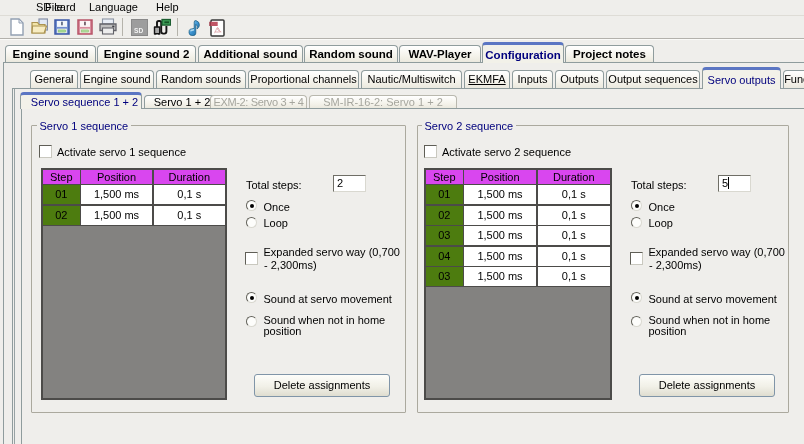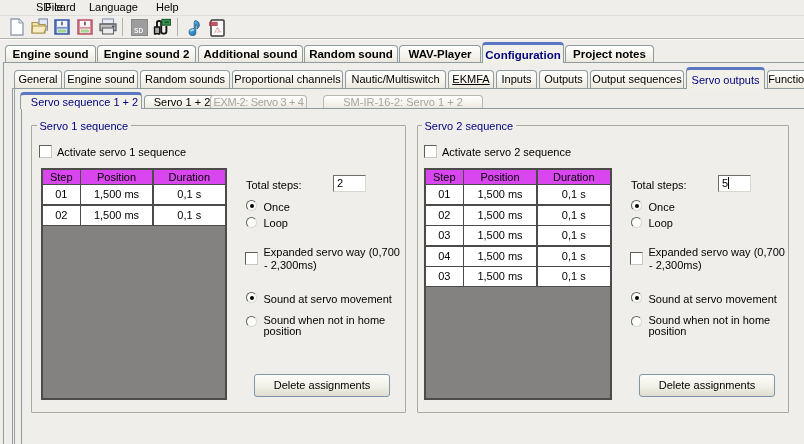--- a/index.html
+++ b/index.html
@@ -7,39 +7,39 @@
   font-family:"Liberation Sans", sans-serif;font-size:11px;color:#000;}
 #app{position:absolute;left:0;top:0;width:804px;height:444px;}
 .abs{position:absolute;}
 .menu{top:1px;height:12px;line-height:12px;}
 
 .tab{position:absolute;box-sizing:border-box;height:18px;line-height:17px;text-align:center;white-space:nowrap;overflow:hidden;
   background:linear-gradient(#ffffff,#f4f2ea 60%,#e9e7dc);
   border:1px solid #8f9c9d;border-bottom:none;border-radius:4px 4px 0 0;}
 .t1{top:45px;font-weight:bold;font-size:11.5px;}
 .t1.sel{z-index:2;top:42px;height:21px;line-height:20px;background:#f2f1e9;border-top:3px solid #5b76c3;color:#00007d;}
-.t2{top:70px;height:19px;}
+.t2{top:70px;height:19px;margin-left:16px;}
 .t2.sel{z-index:2;top:67px;height:22px;background:#f2f1e9;border-top:3px solid #5b76c3;color:#00007d;line-height:21px;}
 .t3{top:95px;height:14px;line-height:13px;}
 .t3.sel{z-index:2;top:92px;height:17px;background:#f2f1e9;border-top:3px solid #5b76c3;color:#00007d;line-height:14px;}
 .t3.dis{color:#a6a69e;border-color:#b9b8ae;}
 .pline{position:absolute;background:#8f9c9d;z-index:1;}
 .gbox{position:absolute;box-sizing:border-box;border:1px solid #aba99e;border-radius:1px;}
 .gtitle{position:absolute;top:119.5px;height:12px;line-height:12px;color:#00007d;background:#efeeeb;padding:0 3px;}
 .cb{position:absolute;box-sizing:border-box;width:13px;height:13px;background:#fff;
   border:1px solid #6a695f; border-color:#5f5e56 #c9c8bf #c9c8bf #5f5e56;}
 .lbl{position:absolute;height:12px;line-height:12px;white-space:nowrap;}
 .radio{position:absolute;width:11px;height:11px;border-radius:50%;background:#fdfdfb;
   box-sizing:border-box;border:1px solid #6f6e66;border-color:#63625a #d9d8d0 #d9d8d0 #63625a;}
 .radio .dot{position:absolute;left:3px;top:3px;width:4px;height:4px;border-radius:50%;background:#000;}
 .tbl{position:absolute;box-sizing:border-box;background:#838280;border:2px solid #4c4b49;}
 .grid{display:grid;gap:1.5px;background:#4c4b49;border-bottom:1.5px solid #4c4b49;}
 .grid div{text-align:center;overflow:hidden;white-space:nowrap;}
 .hc{background:#d946ef;line-height:14px;}
-.sc{background:#ffffff;line-height:19px;}
+.sc{background:#4d7c0f;line-height:19px;}
 .dc{background:#fff;line-height:19px;}
 .inp{position:absolute;box-sizing:border-box;background:#fff;height:17px;width:33px;
   border:1px solid #7a7971;border-color:#6f6e66 #d9d8d0 #d9d8d0 #6f6e66;
   line-height:15px;padding-left:3px;}
 .btn{position:absolute;box-sizing:border-box;width:136px;height:23px;border-radius:3px;
   border:1px solid #8095a8;background:linear-gradient(#fdfdfa,#f1f0e7 55%,#dfddd0);
   text-align:center;line-height:21px;}
 </style>
 </head>
 <body>
@@ -146,21 +146,21 @@
   <div class="tab t2" style="left:590px;width:94px;">Output sequences</div>
   <div class="tab t2 sel" style="left:686px;width:79px;">Servo outputs</div>
   <div class="tab t2" style="left:767px;width:50px;">Functions</div>
   <div class="pline" style="left:12px;top:88px;width:792px;height:1px;"></div>
   <div class="pline" style="left:12px;top:88px;width:1px;height:356px;"></div>
   <div class="abs" style="left:14px;top:89px;width:1px;height:355px;background:#97a2a3;"></div>
 
   <div class="tab t3 sel" style="left:20px;width:122px;text-indent:7px;">Servo sequence  1 + 2</div>
   <div class="tab t3" style="left:144px;width:76px;">Servo 1 + 2</div>
   <div class="tab t3 dis" style="left:210px;width:97px;letter-spacing:-0.35px;">EXM-2: Servo 3 + 4</div>
-  <div class="tab t3 dis" style="left:323px;width:160px;">SM-IR-16-2: Servo 1 + 2</div>
+  <div class="tab t3 dis" style="left:309px;width:148px;">SM-IR-16-2: Servo 1 + 2</div>
   <div class="pline" style="left:21px;top:108px;width:783px;height:1px;"></div>
   <div class="pline" style="left:21px;top:108px;width:1px;height:336px;"></div>
 
   <div class="gbox" style="left:31px;top:125px;width:375px;height:288px;"></div>
   <div class="gtitle" style="left:36.5px;">Servo 1 sequence</div>
   <div class="gbox" style="left:417px;top:125px;width:372px;height:288px;"></div>
   <div class="gtitle" style="left:421.5px;">Servo 2 sequence</div>
 
   <div class="cb" style="left:39px;top:145px;"></div>
   <div class="lbl" style="left:57px;top:145.5px;">Activate servo 1 sequence</div>

